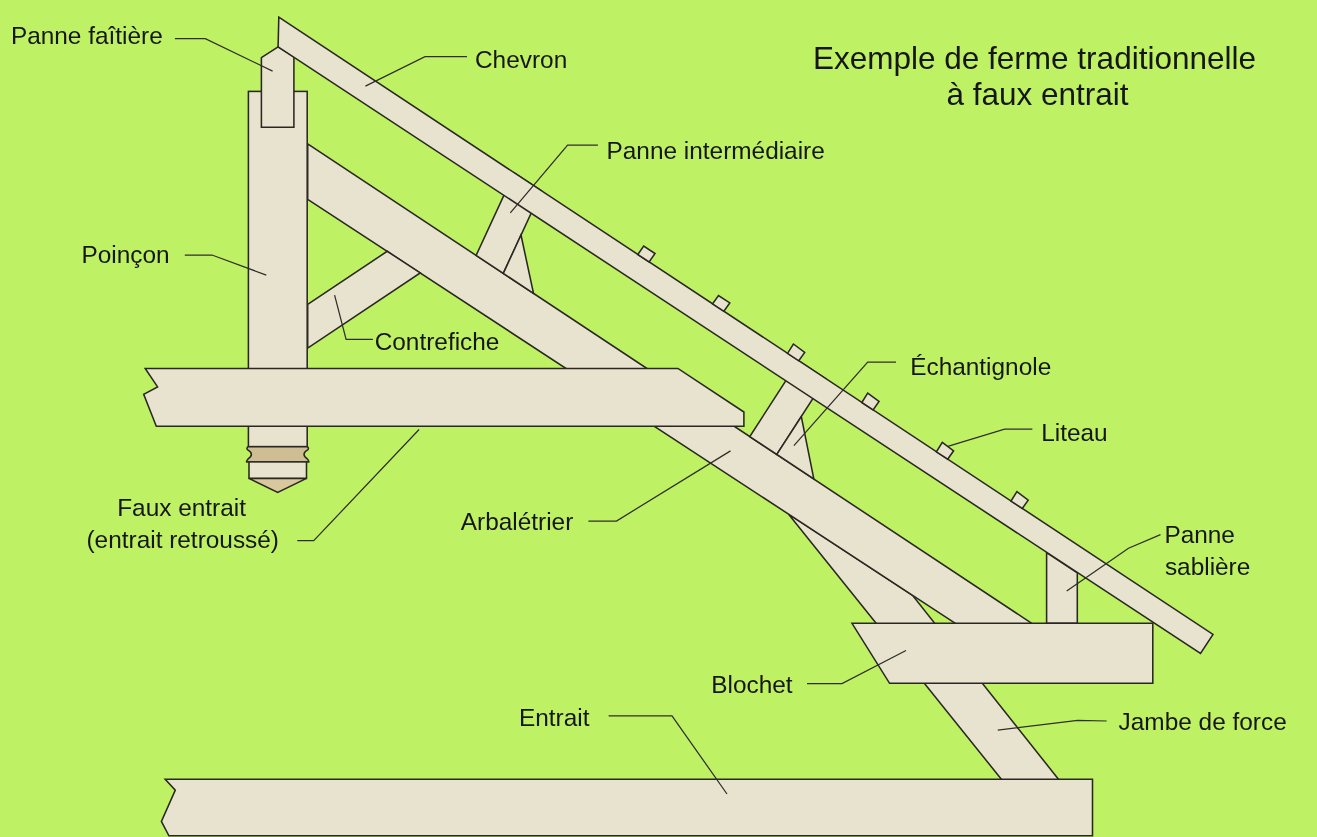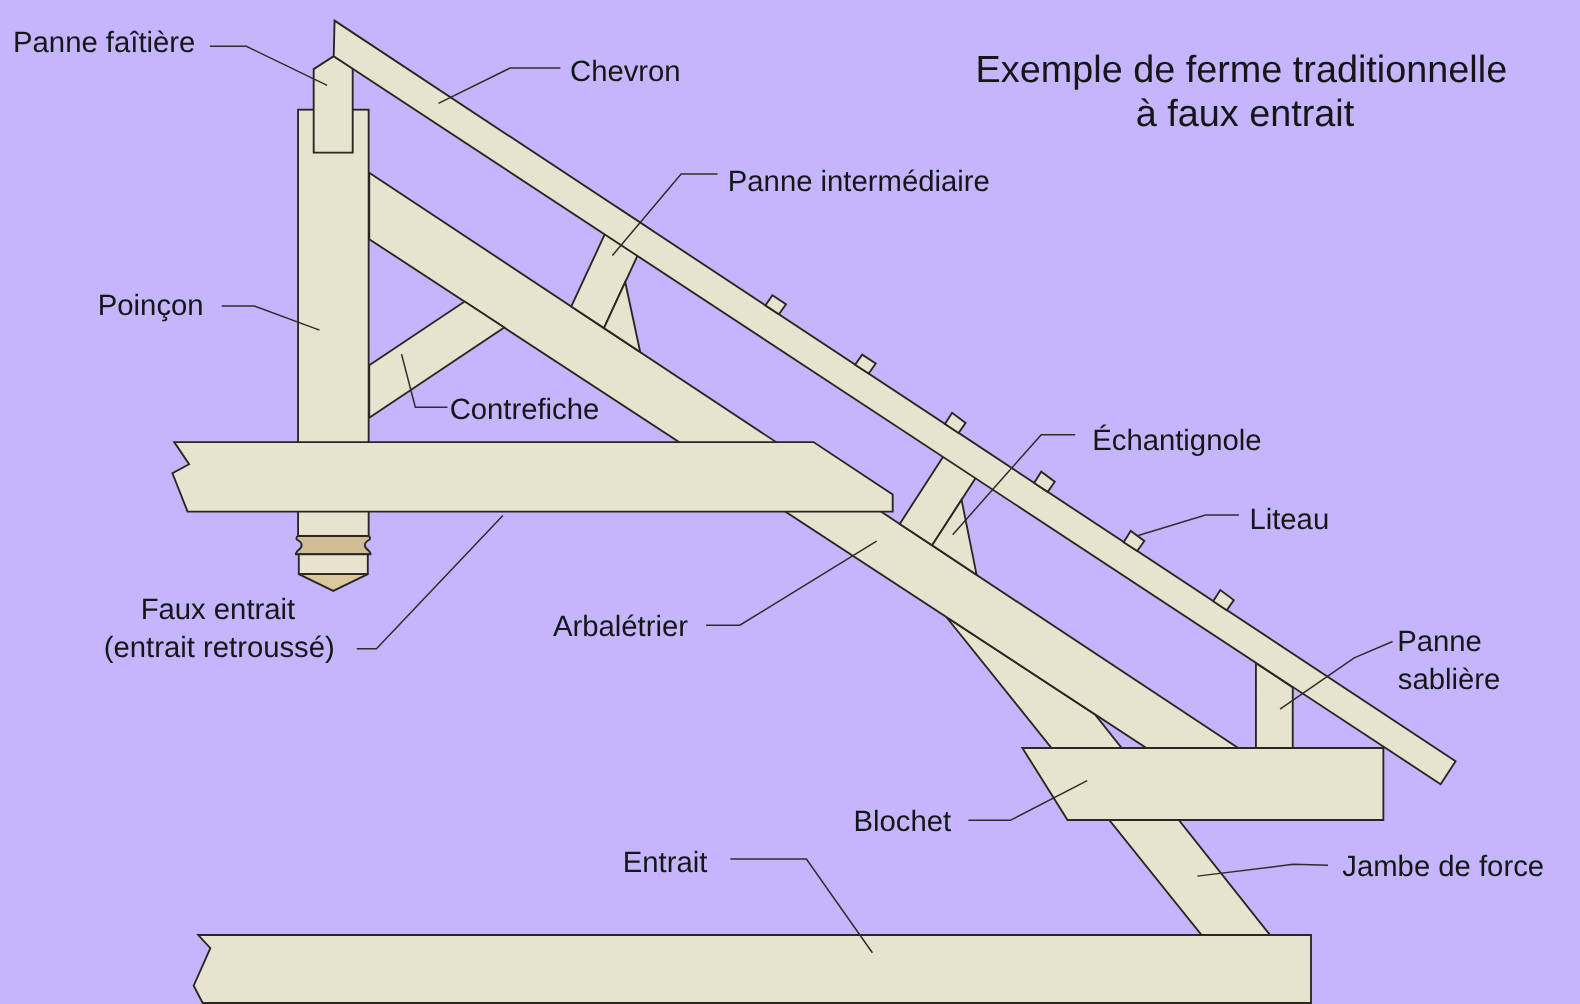--- a/index.html
+++ b/index.html
@@ -1,16 +1,16 @@
 <!DOCTYPE html>
 <html><head>
 <meta charset="utf-8">
 <style>
   html,body{margin:0;padding:0;background:#ffffff;}
-  .wrap{width:1317px;height:837px;position:relative;overflow:hidden;background:#c4b5fd;}
+  .wrap{width:1317px;height:837px;position:relative;overflow:hidden;background:#bef264;}
   text{font-family:"Liberation Sans",sans-serif;fill:#161616;}
 </style>
 </head>
 <body>
 <div class="wrap">
 <svg width="1317" height="837" viewBox="0 0 1317 837">
   <g fill="#e8e3cf" stroke="#2a2722" stroke-width="1.55" stroke-linejoin="miter">
 
     <polygon points="788.6,514.2 912.5,595.3 1066.2,789 1009.2,789"></polygon>
 

